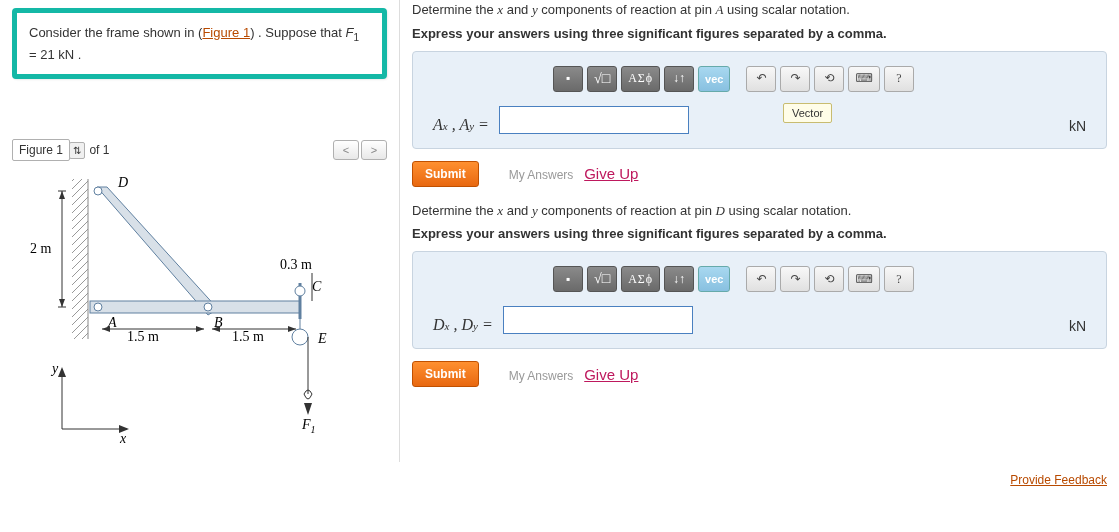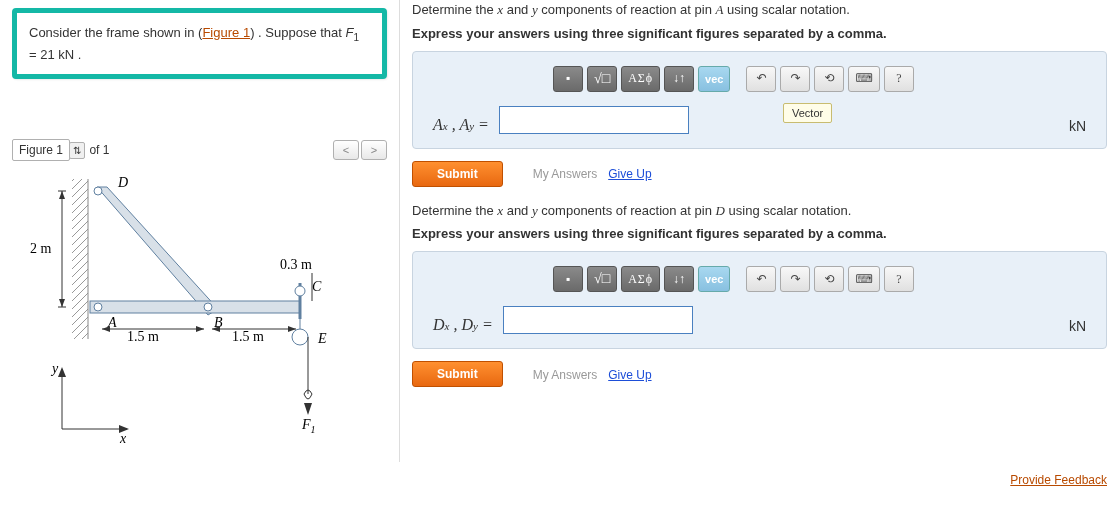--- a/index.html
+++ b/index.html
@@ -28,23 +28,23 @@
 .tool-btn.light { background: linear-gradient(#f8f8f8,#e0e0e0); color: #444; border: 1px solid #aaa; }
 .tool-btn.vec { background: linear-gradient(#a8d8f0,#88c0e0); color: #fff; border: 1px solid #6aa; font-family: Arial, sans-serif; font-size: 11px; font-weight: bold; }
 .tool-sep { width: 8px; }
 .tooltip { position: absolute; top: 51px; left: 370px; background: #fffde8; border: 1px solid #c8bc70; padding: 3px 8px; font-size: 11px; border-radius: 2px; }
 .answer-row { display: flex; align-items: flex-end; gap: 10px; }
 .answer-label { font-family: 'Times New Roman', serif; font-style: italic; font-size: 16px; }
 .answer-sub { font-size: 11px; font-style: italic; }
 .answer-input { width: 190px; height: 28px; border: 1px solid #4a80c0; background: #fff; padding: 0 6px; font-size: 13px; }
 .answer-unit { margin-left: auto; font-size: 14px; }
 .submit-row { display: flex; align-items: center; gap: 30px; padding: 6px 0 14px 0; }
-.submit-btn { background: linear-gradient(#ff9030,#e86810); color: #fff; border: 1px solid #c05000; border-radius: 3px; padding: 5px 24px; font-weight: bold; font-size: 12px; cursor: pointer; }
+.submit-btn { background: linear-gradient(#ff9030,#e86810); color: #fff; border: 1px solid #c05000; border-radius: 3px; padding: 5px 12px; font-weight: bold; font-size: 12px; cursor: pointer; }
 .my-answers { color: #999; font-size: 12px; }
-.give-up { color: #1d4ed8; text-decoration: underline; font-size: 12px; cursor: pointer; }
+.give-up { color: #be185d; text-decoration: underline; font-size: 15px; cursor: pointer; }
 .feedback { text-align: right; padding: 10px 12px 6px 0; }
 .feedback a { color: #b84a00; text-decoration: underline; font-size: 12px; }
 .prompt-box .sub { font-size: 10px; vertical-align: sub; }
 </style>
 </head>
 <body>
 
 <div class="container">
   <div class="left-col">
     <div class="prompt-box">

